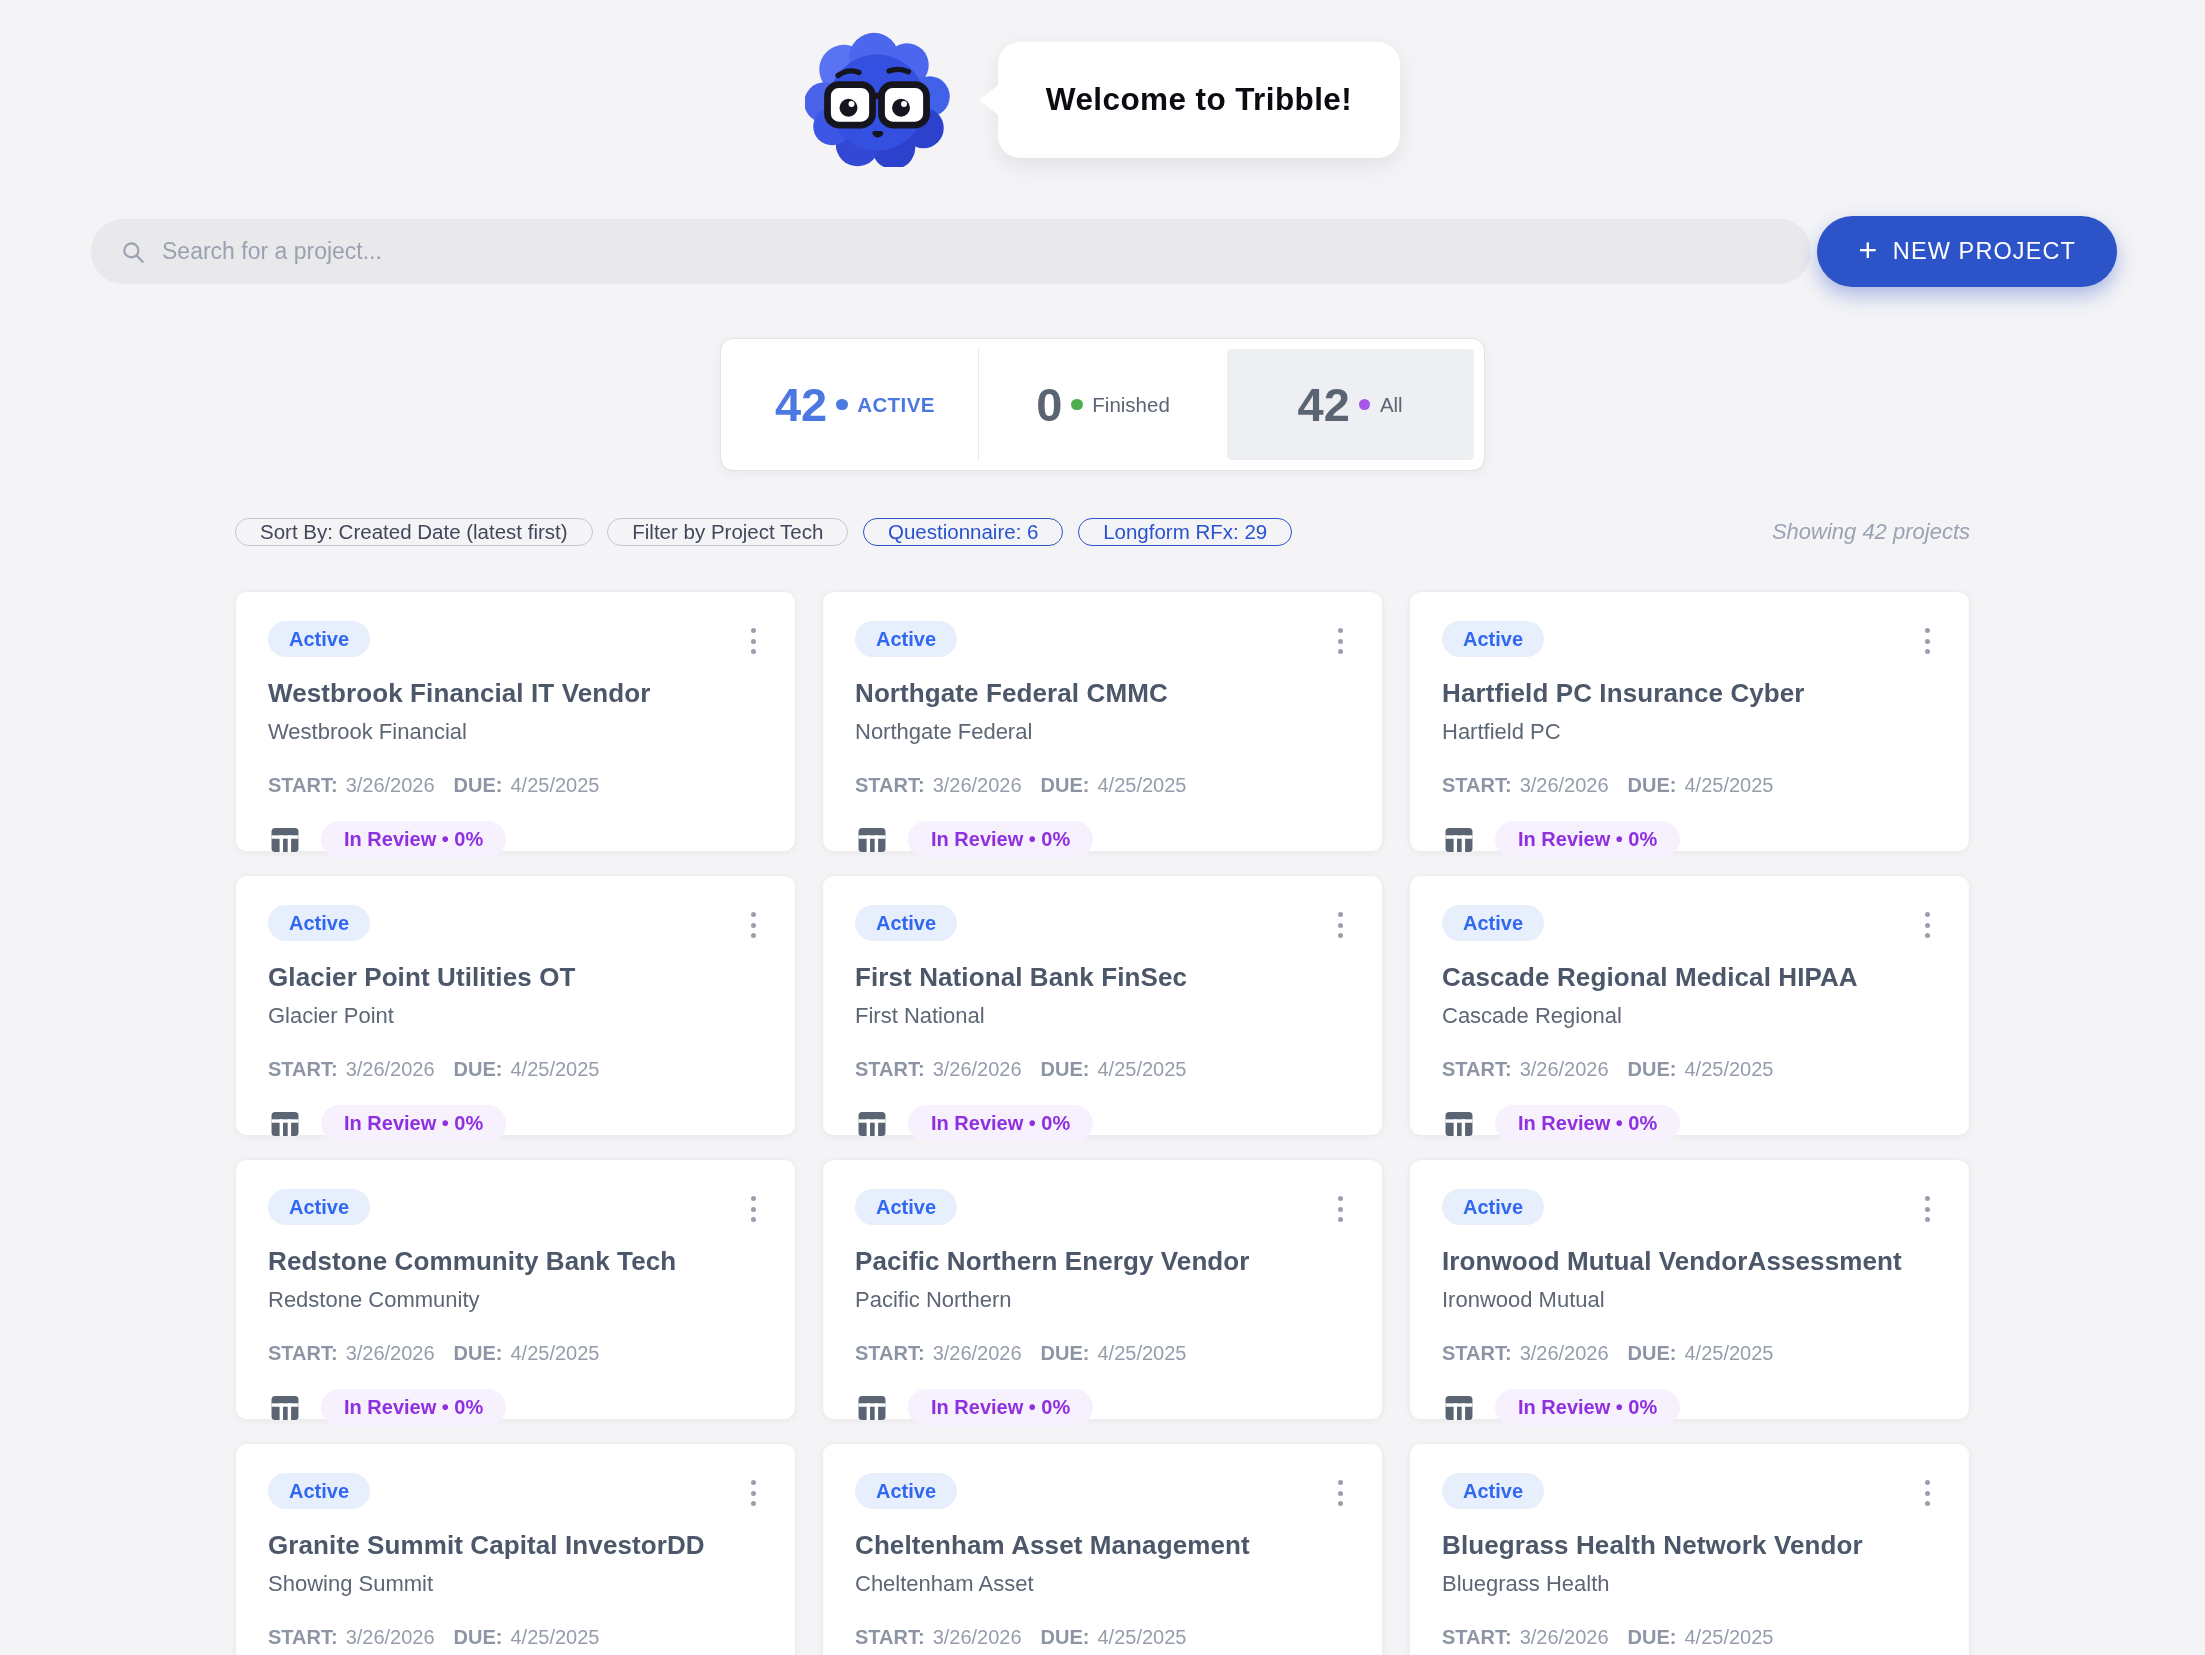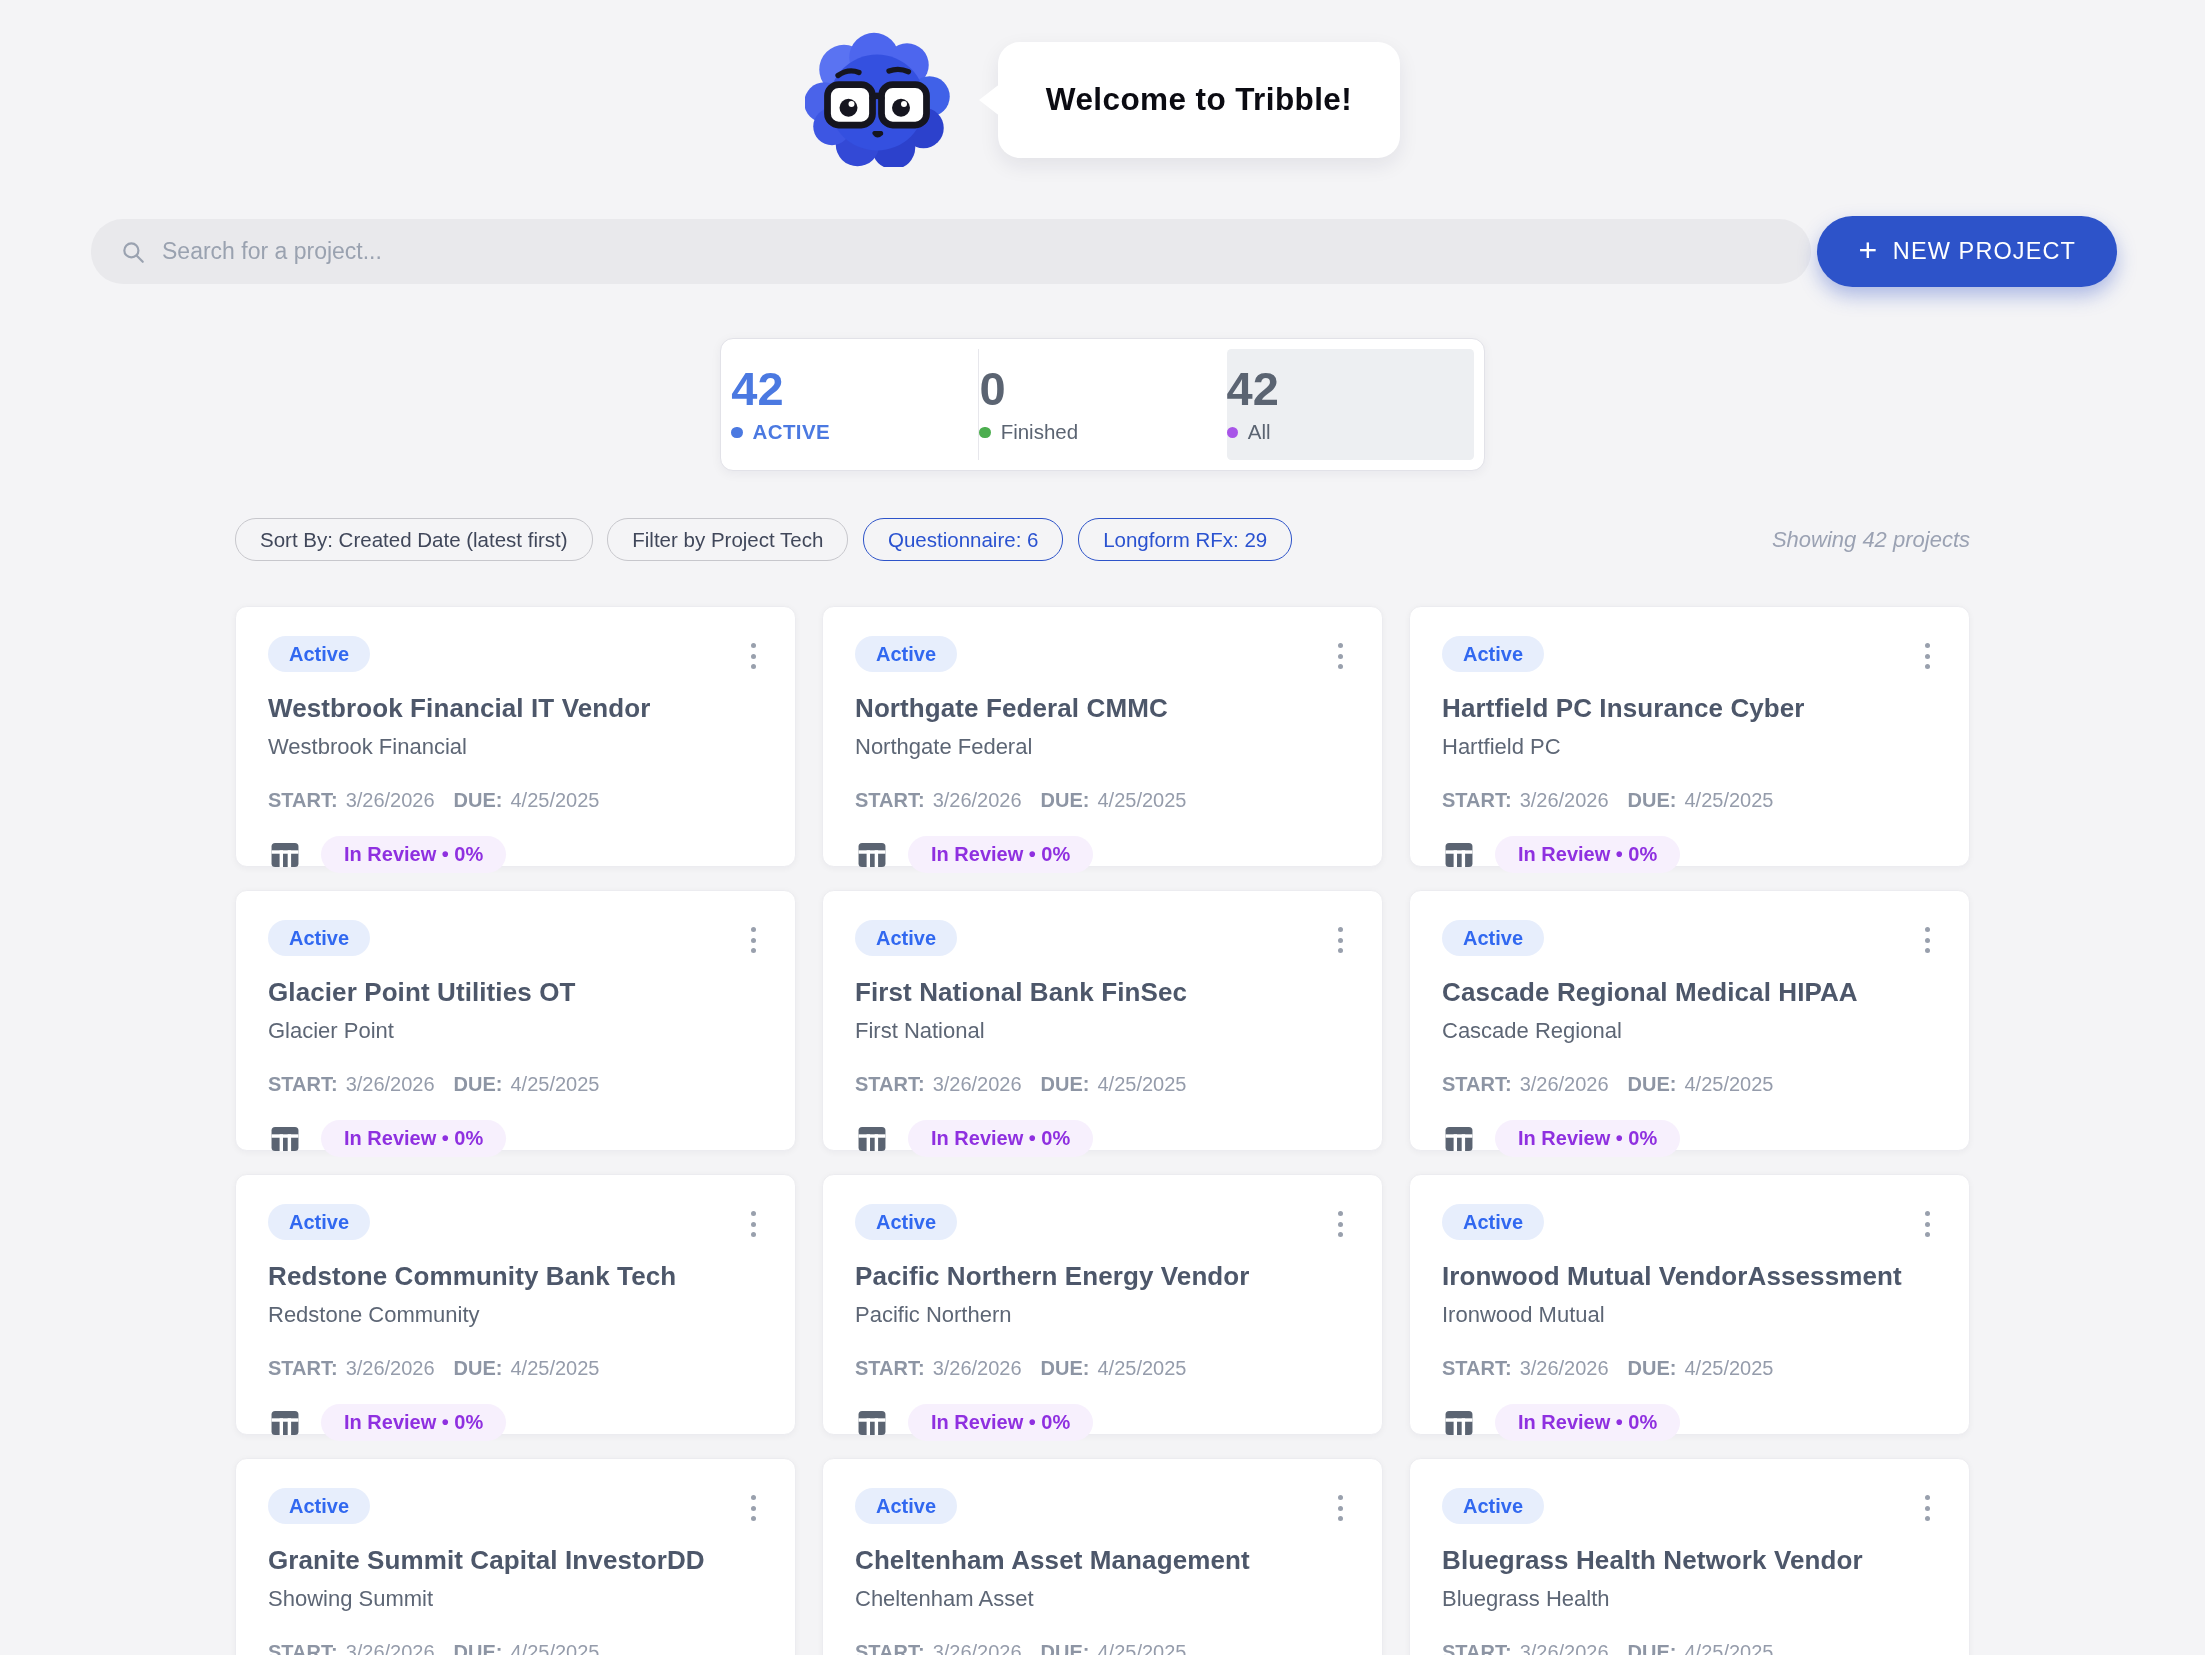--- a/index.html
+++ b/index.html
@@ -45,37 +45,37 @@
     box-shadow:0 8.8px 19px rgba(40,75,195,.35);
   }
   .btn-new .plus { font-size:32px; font-weight:400; line-height:1; margin-top:-2.9px; }
 
   
   .stats {
     width:765px; height:133px; margin:51px auto 0; background:#ffffff;
     border:0.7px solid #e2e2e8; border-radius:13px; box-shadow:0 2.9px 10.3px rgba(20,20,50,.05);
     display:flex; padding:10.3px;
   }
-  .stat { flex:1; display:flex; flex-direction:column; align-items:flex-start; justify-content:center; gap:8.8px; }
+  .stat { flex:1; display:flex; flex-direction:row; align-items:center; justify-content:center; gap:8.8px; }
   .stat.divided { border-left:0.7px solid #e7e7ec; }
   .stat.highlight { background:#edeff2; border-radius:4.4px; }
   .stat-value { font-size:47px; font-weight:700; color:#5b6472; line-height:1; }
   .stat.accent .stat-value { color:#4b79e1; }
   .stat-label { display:flex; align-items:center; gap:9.5px; font-size:20.5px; color:#5b6472; }
   .stat.accent .stat-label { color:#4b79e1; font-weight:700; letter-spacing:0.4px; }
   .dot { width:11.7px; height:11.7px; border-radius:50%; }
   .dot-active { background:#4b79e1; }
   .dot-finished { background:#4cae4f; }
   .dot-all { background:#a855e8; }
 
   
   .toolbar { width:1735px; margin:47px auto 0; display:flex; align-items:center; }
   .pill-group { display:flex; gap:14.7px; }
   .pill-btn {
-    height:43px; padding:0 24px; border-radius:21px; border:1.5px solid #c7c7cc; background:transparent;
+    height:28px; padding:0 24px; border-radius:21px; border:1.5px solid #c7c7cc; background:transparent;
     font-family:"Liberation Sans", sans-serif; font-size:20.5px; color:#40475a;
     display:flex; align-items:center; cursor:pointer; white-space:nowrap;
   }
   .pill-btn.blue { border-color:#2d53c9; color:#2a52d0; }
   .showing { margin-left:auto; font-size:22px; font-style:italic; color:#9ba2b3; }
 
   
   .grid {
     width:1735px; margin:45px auto 0;
     display:grid; grid-template-columns:repeat(3,1fr); column-gap:26px; row-gap:23px;

